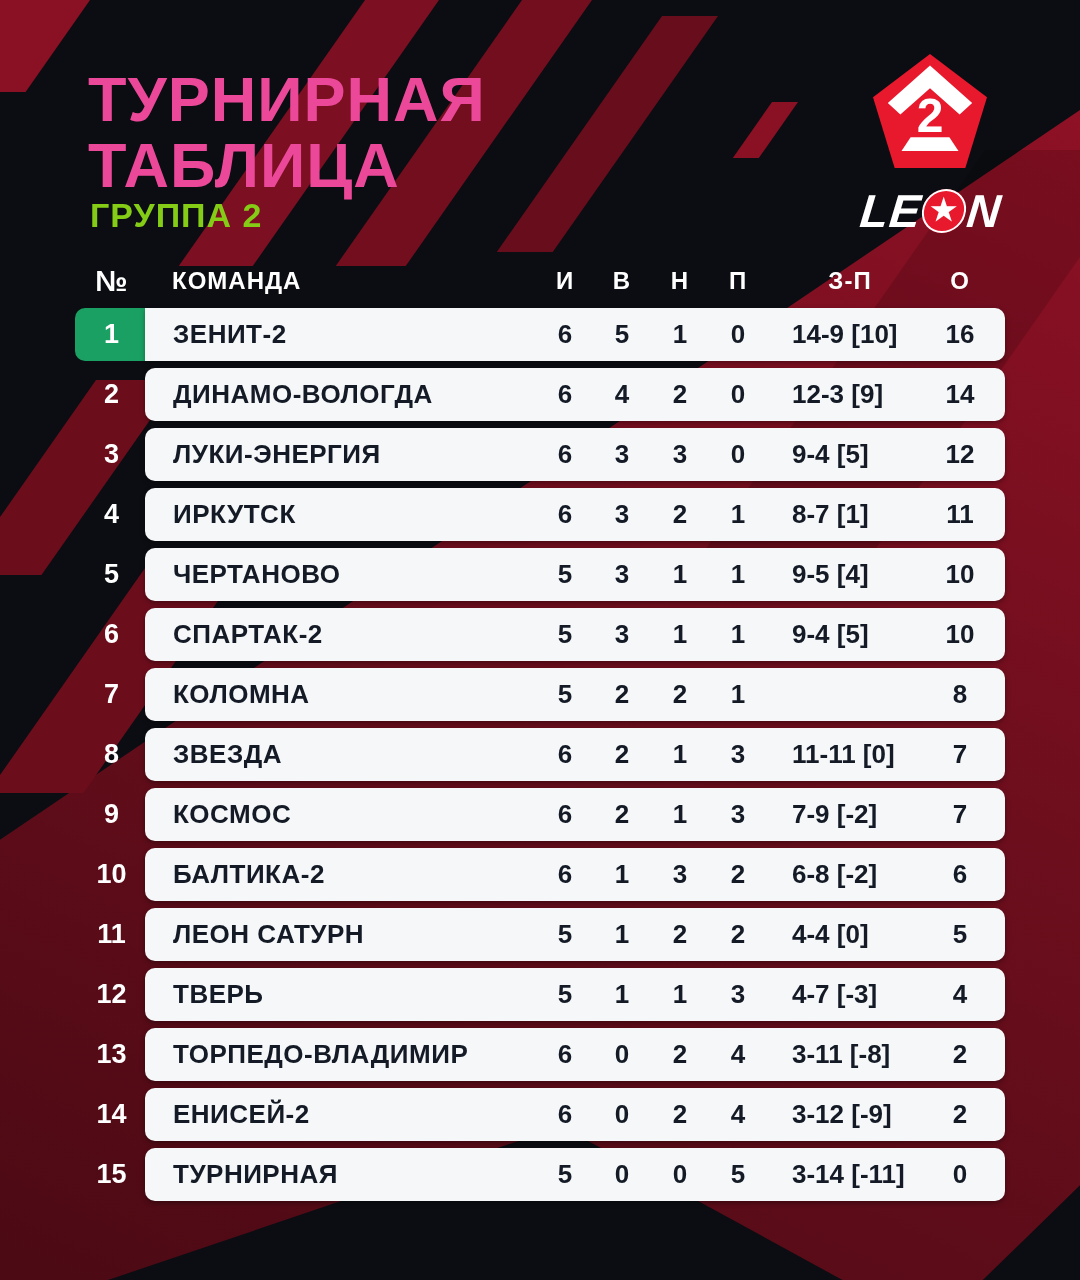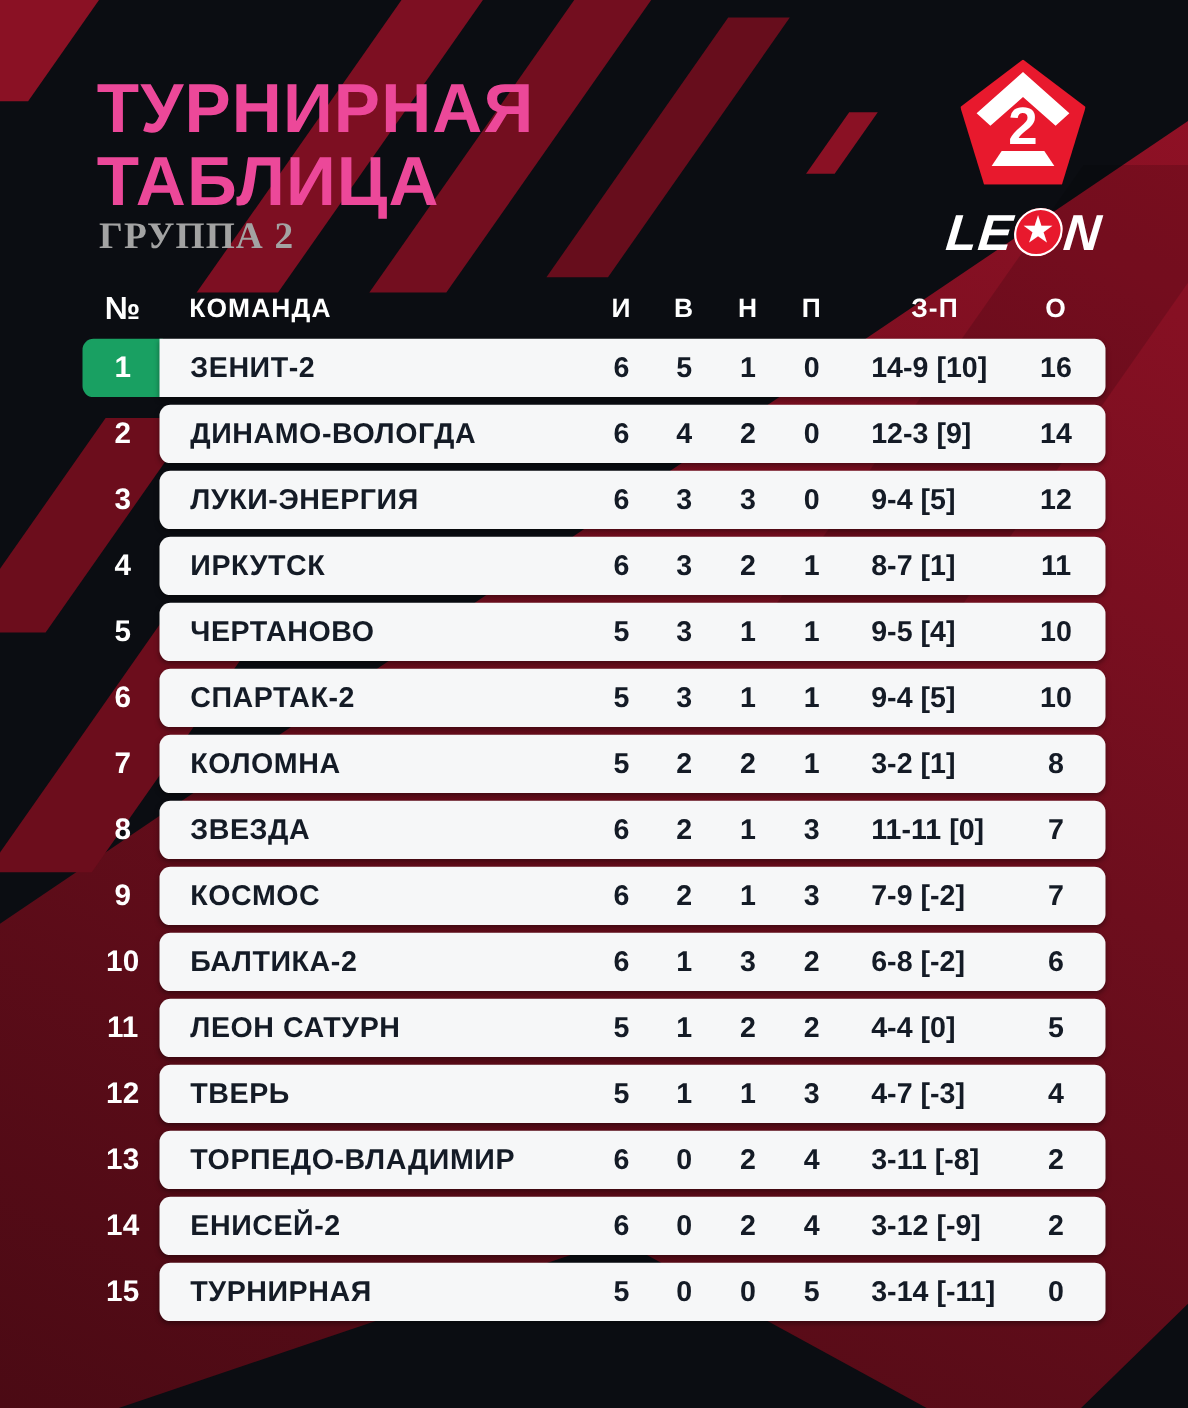--- a/index.html
+++ b/index.html
@@ -21,22 +21,22 @@
   .s4{left:96px;top:380px;width:82px;height:195px;background:#6c0d1c;}
   .s5{left:152px;top:558px;width:96px;height:235px;background:#6c0d1c;}
   .s-dark{left:985px;top:150px;width:170px;height:430px;background:rgba(0,0,0,.14);}
   .wedge{left:0;top:0;width:1080px;height:1280px;background:#0b0d12;}
   .w1{clip-path:polygon(10% 100%,52% 88%,78% 100%);}
   .w2{clip-path:polygon(91% 100%,100% 92.6%,100% 100%);}
 
   
   .title{position:absolute;left:88px;top:66px;color:#ec4899;font-weight:bold;
          font-size:63px;line-height:66px;letter-spacing:1px;}
-  .subtitle{position:absolute;left:90px;top:196px;color:#a3a3a3;font-weight:bold;
-         font-size:34px;letter-spacing:1px;font-family:Liberation Serif, serif;}
+  .subtitle{position:absolute;left:90px;top:196px;color:#84cc16;font-weight:bold;
+         font-size:34px;letter-spacing:1px;}
 
   .logo{position:absolute;left:856px;top:52px;width:150px;height:185px;}
   .pent{position:absolute;left:17px;top:2px;width:114px;height:114px;background:#e8192d;
         clip-path:polygon(50% 0,100% 38%,81% 100%,19% 100%,0 38%);}
   .chev{position:absolute;left:0;top:0;width:100%;height:100%;background:#fff;
         clip-path:polygon(13% 43%,50% 10%,87% 43%,76% 53%,50% 30%,24% 53%);}
   .trap{position:absolute;left:0;top:0;width:100%;height:100%;background:#fff;
         clip-path:polygon(33% 73%,67% 73%,75% 85%,25% 85%);}
   .pent-num{position:absolute;left:0;top:34px;width:100%;text-align:center;color:#fff;
         font-size:48px;font-weight:bold;}
@@ -215,21 +215,20 @@
       <div class="row">
       <div class="pos-badge">
         <span class="pos-num">7</span>
       </div>
       <div class="card">
         <span class="team">КОЛОМНА</span>
         <span class="c-i">5</span>
         <span class="c-v">2</span>
         <span class="c-n">2</span>
         <span class="c-p">1</span>
-        <span class="c-zp">3-2 [1]</span>
         <span class="c-o">8</span>
       </div>
     </div>
       <div class="row">
       <div class="pos-badge">
         <span class="pos-num">8</span>
       </div>
       <div class="card">
         <span class="team">ЗВЕЗДА</span>
         <span class="c-i">6</span>

